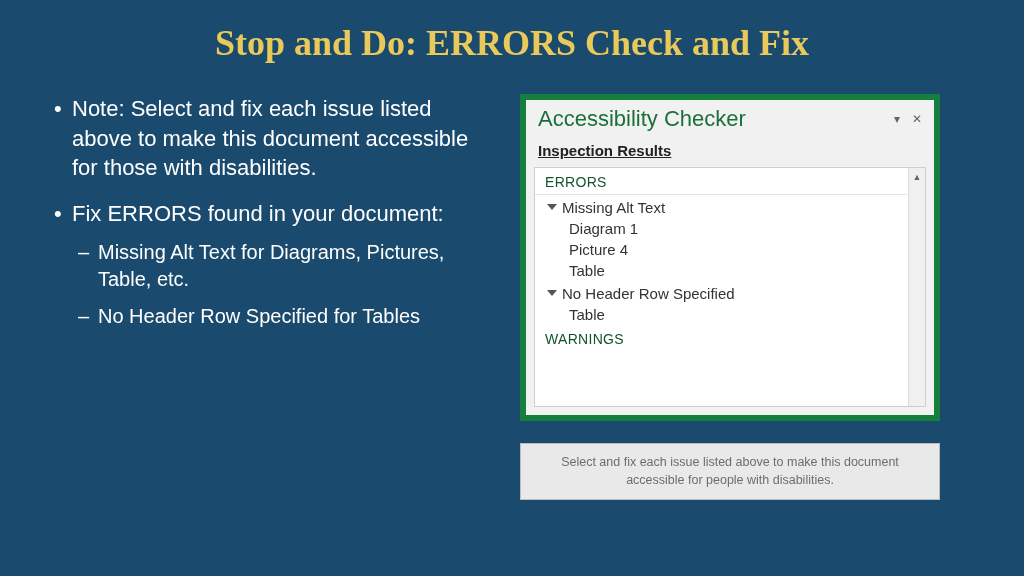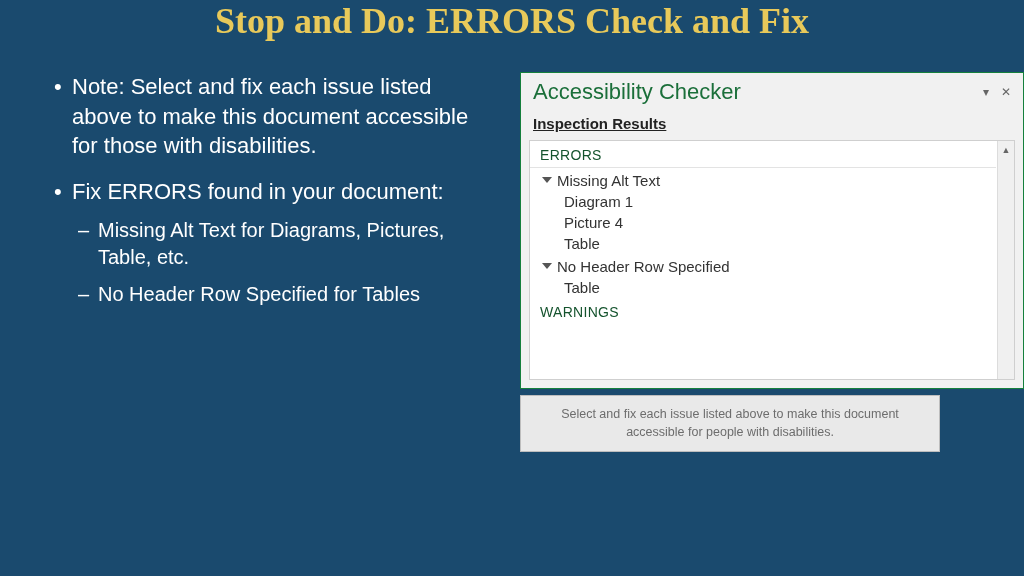--- a/index.html
+++ b/index.html
@@ -10,20 +10,21 @@
     font-family: Arial, "Helvetica Neue", sans-serif;
     overflow: hidden;
     position: relative;
   }
   .slide-title {
     font-family: Georgia, "Times New Roman", serif;
     color: #e8c95a;
     font-size: 36px;
     font-weight: bold;
     text-align: center;
+    padding-top: 22px;
   }
   .content-row {
     display: flex;
     flex-direction: row;
     padding: 30px 50px 0 50px;
     gap: 30px;
   }
   .left-col {
     flex: 0 0 440px;
     color: #ffffff;
@@ -44,22 +45,22 @@
     content: "–";
     position: absolute;
     left: 6px;
     top: 0;
   }
   .right-col {
     flex: 0 0 420px;
   }
   .panel {
     background: #f1f1f1;
-    border: 1px solid #15803d;
-    width: 504px;
+    border: 6px solid #15803d;
+    width: 420px;
   }
   .panel-header {
     display: flex;
     align-items: center;
     justify-content: space-between;
     padding: 6px 10px 4px 12px;
   }
   .panel-title {
     color: #1b6f3a;
     font-size: 22px;
@@ -131,21 +132,21 @@
     transform: translateY(-1px);
   }
   .group-item {
     padding: 2px 15px 2px 22px;
   }
   .cat.warn {
     border-bottom: none;
     padding-bottom: 0;
   }
   .helper-panel {
-    margin-top: 6px;
+    margin-top: 22px;
     width: 420px;
     background: #e9e9e9;
     border: 1px solid #bdbdbd;
     color: #6d6d6d;
     font-size: 12.5px;
     text-align: center;
     padding: 10px 22px;
     line-height: 1.4;
   }
 </style>

